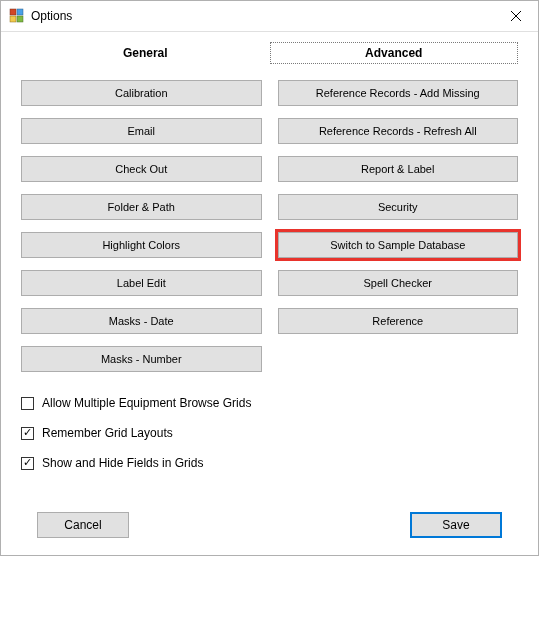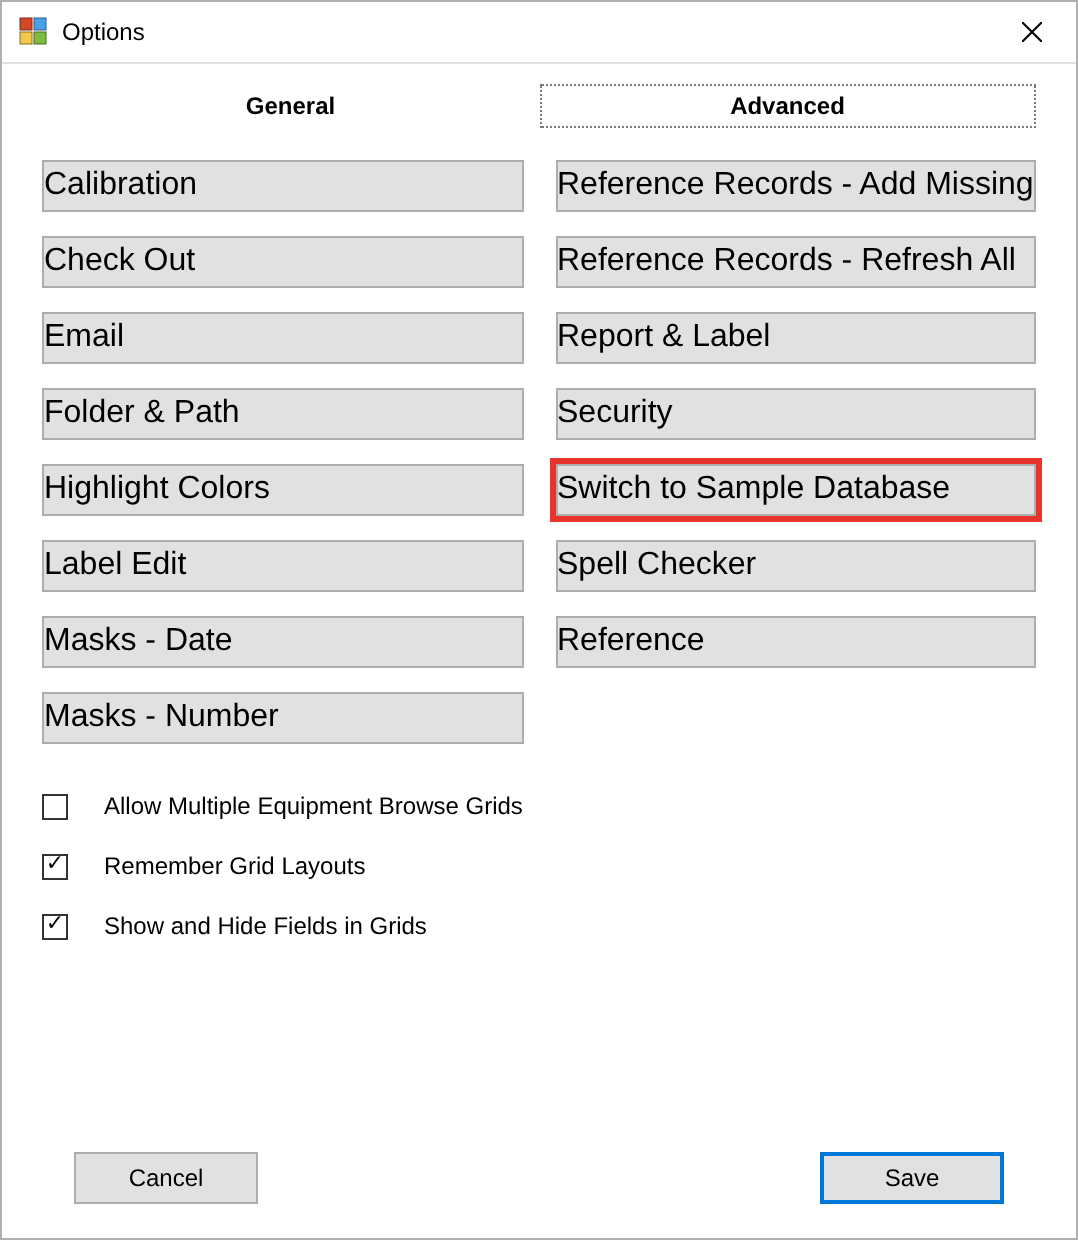--- a/index.html
+++ b/index.html
@@ -8,21 +8,21 @@
     width: 539px;
     height: 620px;
     background: #ffffff;
     font-family: "Segoe UI", Tahoma, sans-serif;
     font-size: 12px;
     color: #000;
     overflow: hidden;
   }
   .window {
     width: 539px;
-    height: 620px;
+    height: 556px;
     border: 1px solid #b0b0b0;
     box-sizing: border-box;
     background: #ffffff;
     display: flex;
     flex-direction: column;
   }
   .titlebar {
     height: 30px;
     display: flex;
     align-items: center;
@@ -92,43 +92,43 @@
   }
   .col {
     flex: 1;
     display: flex;
     flex-direction: column;
     gap: 12px;
   }
   .opt-btn {
     height: 26px;
     line-height: 24px;
-    text-align: left;
+    text-align: center;
     background: #e1e1e1;
     border: 1px solid #adadad;
-    font-size: 16px;
+    font-size: 11px;
     box-sizing: border-box;
     cursor: default;
   }
   .opt-btn.highlighted {
     outline: 3px solid #e8332c;
     outline-offset: 0px;
     position: relative;
     z-index: 2;
   }
   .checkbox-group {
     margin-top: 24px;
     display: flex;
     flex-direction: column;
     gap: 16px;
   }
   .check-row {
     display: flex;
     align-items: center;
-    gap: 18px;
+    gap: 8px;
     font-size: 12px;
   }
   .cbox {
     width: 13px;
     height: 13px;
     border: 1px solid #333;
     box-sizing: border-box;
     display: inline-flex;
     align-items: center;
     justify-content: center;
@@ -192,22 +192,22 @@
   <div class="content">
 
     <div class="tabs-row">
       <div class="tab inactive">General</div>
       <div class="tab active">Advanced</div>
     </div>
 
     <div class="cols">
       <div class="col">
         <div class="opt-btn">Calibration</div>
+        <div class="opt-btn">Email</div>
         <div class="opt-btn">Check Out</div>
-        <div class="opt-btn">Email</div>
         <div class="opt-btn">Folder &amp; Path</div>
         <div class="opt-btn">Highlight Colors</div>
         <div class="opt-btn">Label Edit</div>
         <div class="opt-btn">Masks - Date</div>
         <div class="opt-btn">Masks - Number</div>
       </div>
       <div class="col">
         <div class="opt-btn">Reference Records - Add Missing</div>
         <div class="opt-btn">Reference Records - Refresh All</div>
         <div class="opt-btn">Report &amp; Label</div>

